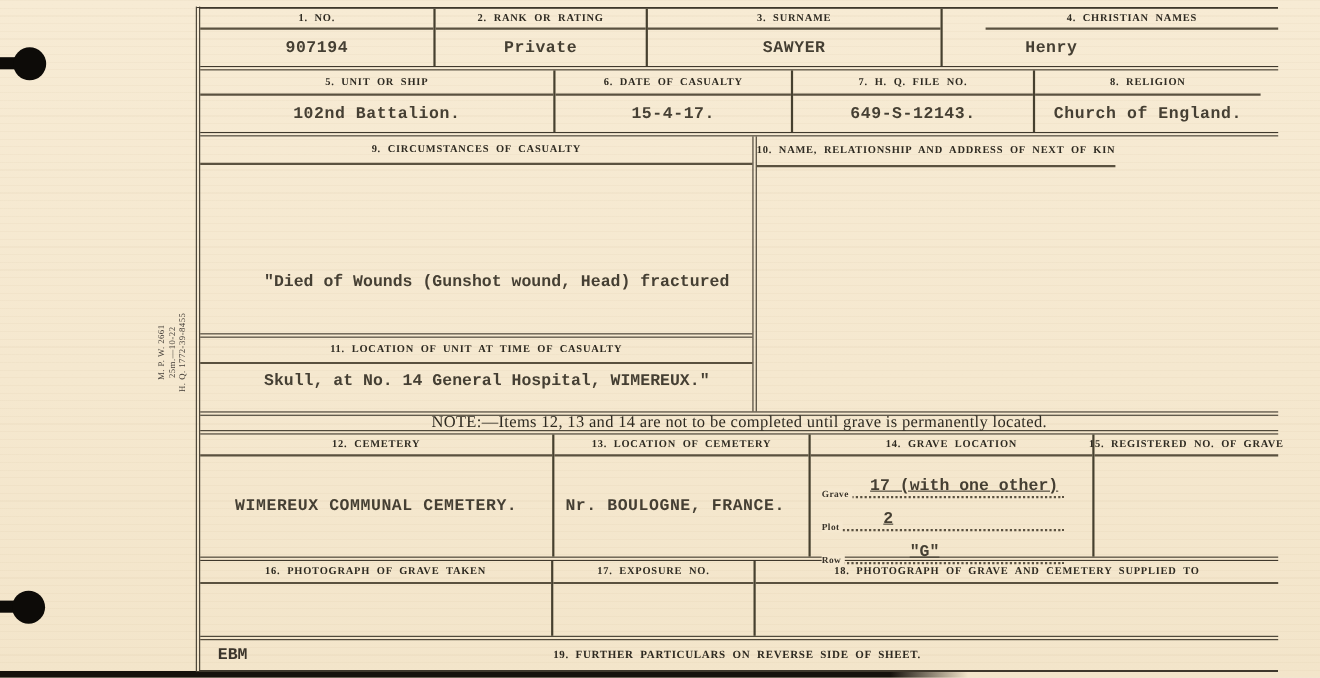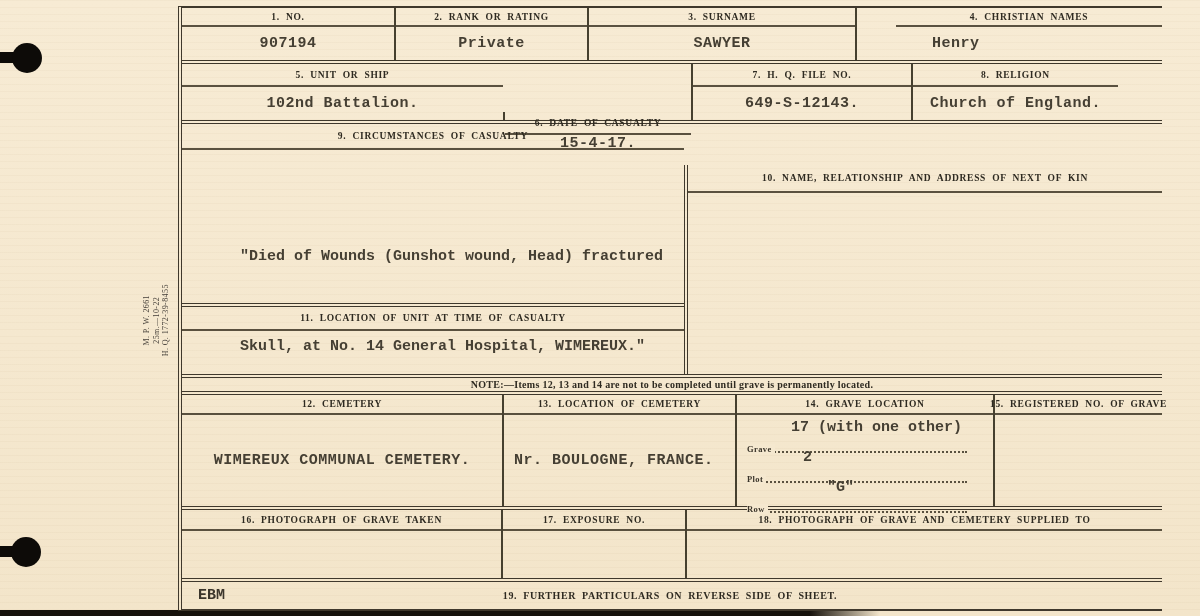--- a/index.html
+++ b/index.html
@@ -46,47 +46,47 @@
     flex:1;display:flex;align-items:center;justify-content:center;
     font-family:"Liberation Mono", monospace;font-weight:bold;
     font-size:15px;letter-spacing:.5px;color:#453f33;white-space:pre;
   }
   .val.left{justify-content:flex-start;}
   
   .rowA{height:56px;}  .rowA .hd{height:19px;}
   .rowB{height:60px;}  .rowB .hd{height:23px;}
   .rowC{height:254px;}
   .paneL{width:502px;box-sizing:border-box;display:flex;flex-direction:column;}
-  .paneR{width:478px;box-sizing:border-box;border-left:4px double #3f382c;display:flex;flex-direction:column;margin-top:41px;}
+  .paneR{width:478px;box-sizing:border-box;border-left:4px double #3f382c;display:flex;}
   .sec9{height:183px;border-bottom:4px double #3f382c;box-sizing:border-box;display:flex;flex-direction:column;}
   .sec9 .hd{height:26px;}
   .sec11{flex:1;display:flex;flex-direction:column;}
   .sec11 .hd{height:24px;}
   .sec10 .hd{height:28px;}
   .typed-block{
     margin-top:32px;padding-left:58px;
     font-family:"Liberation Mono", monospace;font-weight:bold;
     font-size:15px;line-height:30px;color:#453f33;white-space:pre;
   }
   .noteRow{height:17px;display:flex;align-items:center;justify-content:center;
     border-bottom:4px double #3f382c;box-sizing:border-box;
-    font-size:10px;font-weight:bold;letter-spacing:.3px;color:#2e2a21;}
+    font-size:15px;font-weight:normal;letter-spacing:.3px;color:#2e2a21;}
   .rowD{height:115px;} .rowD .hd{height:20px;}
   .rowE{height:72px;}  .rowE .hd{height:21px;}
   .val-cemloc{padding-left:10px;}
   
   .grave-box{flex:1;padding:8px 26px 6px 10px;display:flex;flex-direction:column;justify-content:flex-start;}
   .grave-line{position:relative;height:28px;border-bottom:2px dotted #5a5140;}
   .grave-line .glabel{
     position:absolute;left:0;bottom:-3px;background:#f5e8cf;padding-right:3px;
     font-size:8.5px;font-weight:bold;letter-spacing:.4px;color:#3a342a;
   }
   .grave-line .gval{
-    position:absolute;bottom:15px;
-    font-family:"Liberation Mono", monospace;font-weight:bold;font-size:15px;color:#453f33;white-space:pre;
+    position:absolute;bottom:1px;
+    font-family:"Liberation Mono", monospace;font-weight:bold;font-size:15px;color:#453f33;white-space:pre;text-decoration:underline;
   }
   .g0 .gval{left:44px;} .g1 .gval{left:56px;} .g2 .gval{left:80px;}
   
   .footerRow{height:27px;position:relative;display:flex;align-items:center;}
   .ebm{margin-left:16px;font-family:"Liberation Mono", monospace;font-weight:bold;font-size:15px;color:#3b352b;}
   .further{position:absolute;left:0;right:4px;text-align:center;
     font-size:10px;font-weight:bold;letter-spacing:.6px;word-spacing:3px;color:#2e2a21;}
 </style>
 </head>
 <body>
@@ -124,21 +124,21 @@
         <div class="hd">4.  CHRISTIAN NAMES</div>
         <div class="val left" style="padding-left:36px;">Henry</div>
       </div>
     </div>
 
     <div class="row rowB">
       <div class="cell" style="width:321px;">
         <div class="hd">5.  UNIT OR SHIP</div>
         <div class="val">102nd Battalion.</div>
       </div>
-      <div class="cell" style="width:188px;margin-top:48px;">
+      <div class="cell" style="width:216px;">
         <div class="hd">6.  DATE OF CASUALTY</div>
         <div class="val">15-4-17.</div>
       </div>
       <div class="cell" style="width:220px;">
         <div class="hd">7.  H. Q. FILE NO.</div>
         <div class="val">649-S-12143.</div>
       </div>
       <div class="cell" style="width:207px;">
         <div class="hd">8.  RELIGION</div>
         <div class="val">Church of England.</div>

